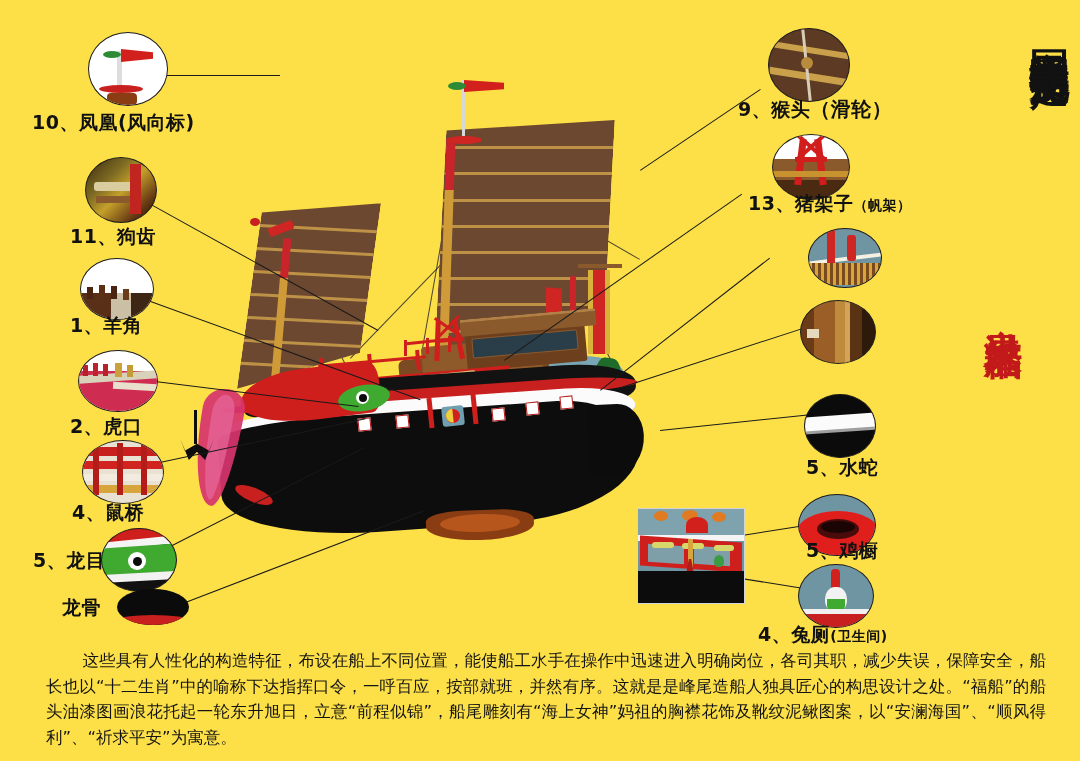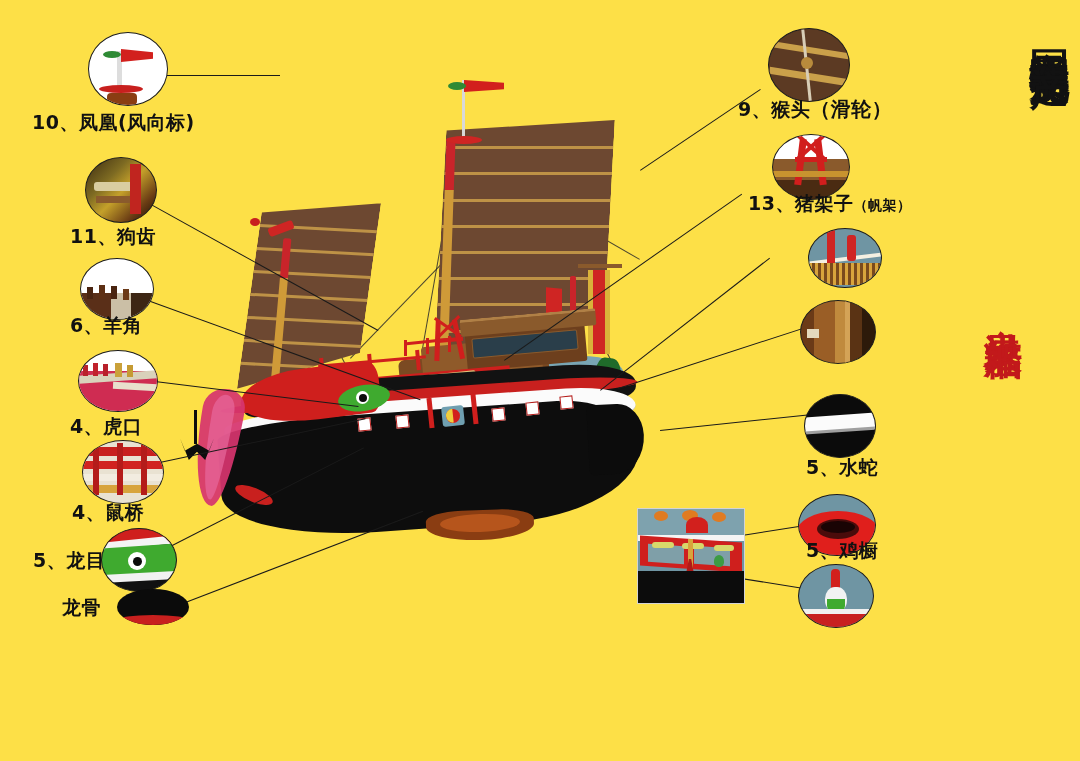--- a/index.html
+++ b/index.html
@@ -341,33 +341,33 @@
   </div>
   <div class="lbl" style="left:70px;top:224px;">11、狗齿</div>
 
   <div class="callout" style="left:80px;top:258px;width:72px;height:60px;background:#ffffff;">
     <div style="position:absolute;left:0;top:34px;width:72px;height:26px;background:linear-gradient(90deg,#5a2f18 0 42%,#cbbfa6 42% 70%,#3d2614 70%);"></div>
     <div style="position:absolute;left:6px;top:28px;width:6px;height:12px;background:#4a2511;"></div>
     <div style="position:absolute;left:18px;top:26px;width:6px;height:14px;background:#5d2f14;"></div>
     <div style="position:absolute;left:30px;top:27px;width:6px;height:13px;background:#4a2511;"></div>
     <div style="position:absolute;left:42px;top:30px;width:6px;height:11px;background:#6b3a18;"></div>
   </div>
-  <div class="lbl" style="left:70px;top:313px;">6、羊角</div>
+  <div class="lbl" style="left:70px;top:313px;">1、羊角</div>
 
   <div class="callout" style="left:78px;top:350px;width:78px;height:60px;background:#ffffff;">
     <div style="position:absolute;left:0;top:20px;width:78px;height:40px;background:#cf2c52;"></div>
     <div style="position:absolute;left:0;top:22px;width:78px;height:8px;background:#d9d2bb;transform:rotate(-4deg);"></div>
     <div style="position:absolute;left:4px;top:14px;width:5px;height:11px;background:#b8202a;"></div>
     <div style="position:absolute;left:14px;top:12px;width:5px;height:13px;background:#c0222c;"></div>
     <div style="position:absolute;left:24px;top:13px;width:5px;height:12px;background:#b8202a;"></div>
     <div style="position:absolute;left:36px;top:12px;width:7px;height:14px;background:#caa13a;"></div>
     <div style="position:absolute;left:48px;top:14px;width:6px;height:12px;background:#c59b33;"></div>
     <div style="position:absolute;left:34px;top:32px;width:44px;height:7px;background:#e8e0cc;transform:rotate(3deg);"></div>
   </div>
-  <div class="lbl" style="left:70px;top:414px;">4、虎口</div>
+  <div class="lbl" style="left:70px;top:414px;">2、虎口</div>
 
   <div class="callout" style="left:82px;top:440px;width:80px;height:62px;background:#e9e2d2;">
     <div style="position:absolute;left:0;top:6px;width:80px;height:9px;background:#c8201e;"></div>
     <div style="position:absolute;left:0;top:20px;width:80px;height:8px;background:#d12320;"></div>
     <div style="position:absolute;left:0;top:33px;width:80px;height:7px;background:#f2ece0;"></div>
     <div style="position:absolute;left:0;top:44px;width:80px;height:8px;background:#d8a43c;"></div>
     <div style="position:absolute;left:10px;top:2px;width:6px;height:52px;background:#b41c1a;"></div>
     <div style="position:absolute;left:34px;top:2px;width:6px;height:52px;background:#b41c1a;"></div>
     <div style="position:absolute;left:58px;top:2px;width:6px;height:52px;background:#b41c1a;"></div>
   </div>
@@ -454,18 +454,22 @@
   </div>
   <div class="lbl" style="left:806px;top:538px;">5、鸡橱</div>
 
   <div class="callout" style="left:798px;top:564px;width:74px;height:62px;background:#6f95a3;">
     <div style="position:absolute;left:32px;top:4px;width:9px;height:24px;background:#d2201d;border-radius:4px 4px 0 0;"></div>
     <div style="position:absolute;left:26px;top:22px;width:22px;height:26px;background:#f2f2f2;border-radius:45% 45% 50% 50%;"></div>
     <div style="position:absolute;left:28px;top:34px;width:18px;height:14px;background:#3faa2f;border-radius:0 0 50% 50%;"></div>
     <div style="position:absolute;left:0;top:46px;width:74px;height:16px;background:#c82020;"></div>
     <div style="position:absolute;left:0;top:44px;width:74px;height:5px;background:#f0f0f0;"></div>
   </div>
+  <div class="lbl" style="left:758px;top:622px;">
+    <span>4、兔厕</span><span class="sub">(卫生间)</span>
+  </div>
 
   <div class="vtitle" id="title-black">国家级非物质文化遗产</div>
   <div class="vtitle" id="title-red">泉港大福船</div>
 
+  <div id="para"><span class="indent"></span><span>这些具有人性化的构造特征，布设在船上不同位置，能使船工水手在操作中迅速进入明确岗位，各司其职，减少失误，保障安全，船长也以“十二生肖”中的喻称下达指挥口令，一呼百应，按部就班，并然有序。这就是是峰尾造船人独具匠心的构思设计之处。“福船”的船头油漆图画浪花托起一轮东升旭日，立意“前程似锦”，船尾雕刻有“海上女神”妈祖的胸襟花饰及靴纹泥鳅图案，以“安澜海国”、“顺风得利”、“祈求平安”为寓意。</span></div>
 
 </div>
 
 </body></html>

